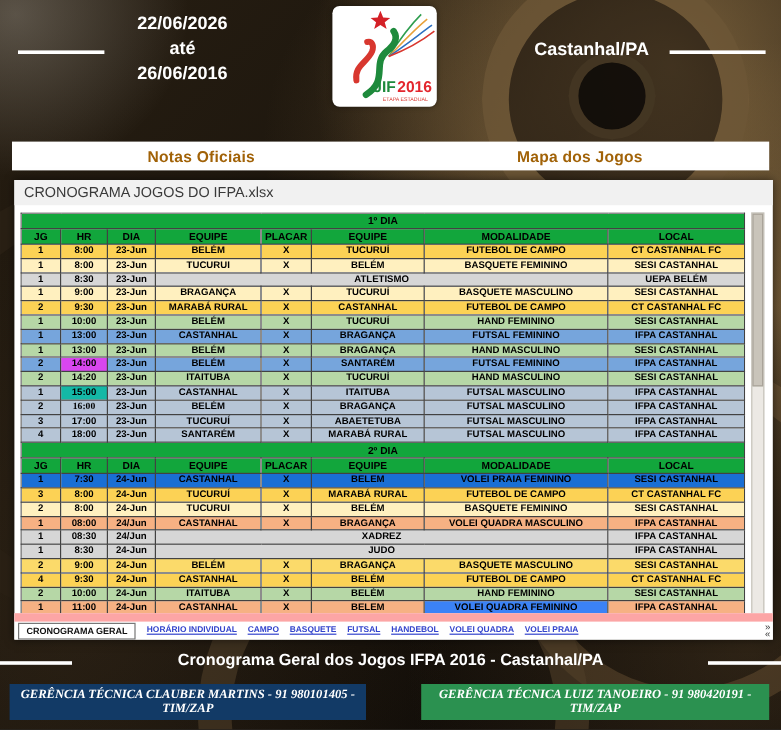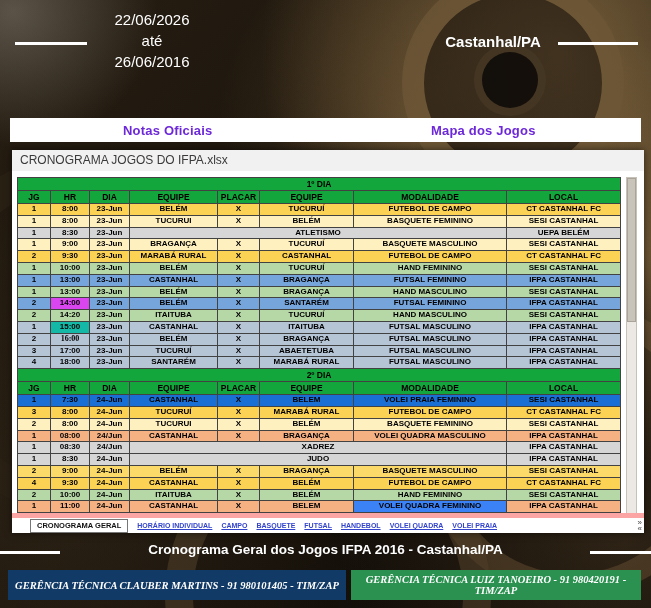--- a/index.html
+++ b/index.html
@@ -15,72 +15,86 @@
       radial-gradient(circle at 10% 85%, rgba(86,66,42,.25), transparent 40%),
       linear-gradient(135deg,#271e12,#0c0906);}
   .gear{position:absolute;border-radius:50%;}
   #gear1{left:402px;top:-28px;width:178px;height:178px;border:22px solid rgba(170,138,86,.45);background:rgba(18,13,9,.55);}
   #gear1 i{position:absolute;left:50px;top:50px;width:56px;height:56px;border-radius:50%;background:rgba(10,8,6,.8);border:8px solid rgba(140,112,70,.4);display:block;}
   #gear2{left:-90px;top:150px;width:310px;height:310px;border:30px solid rgba(42,33,21,.85);}
   #gear3{right:-70px;top:300px;width:250px;height:250px;border:24px solid rgba(128,100,62,.35);}
   #gear4{left:165px;bottom:-150px;width:270px;height:270px;border:28px solid rgba(78,62,40,.6);}
 
   
-  #header-date{position:absolute;left:82px;top:9px;width:140px;text-align:center;color:#fff;font-weight:normal;font-size:15px;line-height:21px;z-index:2;}
+  #header-date{position:absolute;left:82px;top:9px;width:140px;text-align:center;color:#fff;font-weight:bold;font-size:15px;line-height:21px;z-index:2;}
   .hline{position:absolute;height:3px;background:#fff;z-index:2;}
   #hline-left{left:15px;top:42px;width:72px;}
   #hline-right{left:558px;top:42px;width:80px;}
   #header-location{position:absolute;left:428px;top:33px;width:130px;text-align:center;color:#fff;font-weight:bold;font-size:15px;z-index:2;}
   #logo{position:absolute;left:277px;top:5px;width:87px;height:84px;background:#fff;border-radius:6px;z-index:2;box-shadow:0 0 4px rgba(0,0,0,.4);}
 
   
   #nav{position:absolute;left:10px;top:118px;width:631px;height:24px;background:#fff;display:flex;align-items:center;z-index:2;}
-  .nav-item{flex:1;text-align:center;font-size:13px;font-weight:bold;color:#6d28d9;letter-spacing:.2px;cursor:pointer;}
+  .nav-item{flex:1;text-align:center;font-size:13px;font-weight:bold;color:#a16207;letter-spacing:.2px;cursor:pointer;}
   .nav-item.active{color:#4a4038;}
 
   
   #panel{position:absolute;left:12px;top:150px;width:632px;height:383px;background:#fff;z-index:2;box-shadow:0 0 7px rgba(0,0,0,.55);}
   #sheet-titlebar{position:absolute;left:0;top:0;right:0;height:21px;background:#f1f1f1;color:#3a3a3a;font-size:12px;line-height:21px;padding-left:8px;box-sizing:border-box;}
   #table-wrap{position:absolute;left:5px;top:27px;width:604px;bottom:15px;overflow:hidden;}
   table{border-collapse:collapse;width:603px;table-layout:fixed;font-size:8px;font-weight:bold;color:#000;}
   td,th{border:1px solid #424242;height:10.8px;line-height:10.8px;padding:0;text-align:center;white-space:nowrap;overflow:hidden;}
   th,.band td{height:12px;line-height:12px;font-size:8.5px;}
   #vscroll{position:absolute;right:7px;top:27px;width:11px;bottom:16px;background:#ece9e4;border:1px solid #c6c2ba;box-sizing:border-box;}
   #vscroll-thumb{position:absolute;left:0;right:0;top:0;height:42%;background:#c9c4ba;border:1px solid #a9a399;}
-  #tabbar{position:absolute;left:0;right:0;bottom:0;height:15px;background:#fff;border-top:5px solid #fca5a5;display:flex;align-items:center;gap:9px;padding-left:18px;z-index:3;}
+  #tabbar{position:absolute;left:0;right:0;bottom:0;height:15px;background:#fff;border-top:7px solid #fca5a5;display:flex;align-items:center;gap:9px;padding-left:3px;z-index:3;}
   #tab-active{font-size:7.5px;font-weight:bold;color:#111;border:1px solid #777;background:#fff;padding:0 6px;height:12px;line-height:12px;cursor:pointer;}
   #tab-links{display:flex;gap:9px;align-items:center;}
   .tab-link{font-size:7px;font-weight:bold;color:#3344cc;text-decoration:underline;cursor:pointer;}
   #sheet-arrows{position:absolute;right:2px;bottom:1px;z-index:4;color:#444;font-size:8px;line-height:6px;text-align:center;}
 
   
   #footer-caption{position:absolute;left:0;right:0;top:542px;text-align:center;color:#fff;font-size:13.5px;font-weight:bold;z-index:2;}
   #fline-left{left:0;top:551px;width:60px;}
   #fline-right{left:590px;top:551px;width:61px;}
   .contact-bar{position:absolute;top:570px;height:30px;color:#fff;display:flex;align-items:center;justify-content:center;text-align:center;
     font-family:"Liberation Serif",serif;font-style:italic;font-weight:bold;font-size:10.5px;z-index:2;}
-  #contact-left{left:8px;width:338px;background:#123a66;text-align:right;}
+  #contact-left{left:8px;width:297px;background:#123a66;}
   #contact-right{left:351px;width:290px;background:#2b9150;}
 </style>
 </head>
 <body>
 
 <div id="stage">
   <div class="gear" id="gear1">
       <i></i>
     </div>
   <div class="gear" id="gear2"></div>
   <div class="gear" id="gear3"></div>
   <div class="gear" id="gear4"></div>
 
   <div class="hline" id="hline-left"></div>
   <div id="header-date">
     <div>22/06/2026</div>
     <div>até</div>
     <div>26/06/2016</div>
+  </div>
+  <div id="logo">
+    <svg width="87" height="84" viewBox="0 0 87 84">
+      <polygon fill="#d42027" points="40,4 42.3,9.6 48.2,9.9 43.6,13.6 45.2,19.2 40,15.9 34.8,19.2 36.4,13.6 31.8,9.9 37.7,9.6"></polygon>
+      <path d="M47,42 C56,28 64,17 74,7" stroke="#2e9e4f" stroke-width="1.3" fill="none"></path>
+      <path d="M47,42 C59,30 69,19 79,11" stroke="#e8a13a" stroke-width="1.3" fill="none"></path>
+      <path d="M47,42 C61,33 73,23 83,16" stroke="#2d6fc0" stroke-width="1.3" fill="none"></path>
+      <path d="M47,42 C63,36 76,28 85,21" stroke="#d8372f" stroke-width="1.3" fill="none"></path>
+      <path d="M20,62 C18,50 29,47 33,38 C35,33 33,29 29,30" stroke="#d8372f" stroke-width="5" fill="none" stroke-linecap="round"></path>
+      <path d="M28,74 C47,62 33,48 45,38 C52,32 55,27 51,21" stroke="#1e8a3c" stroke-width="5.5" fill="none" stroke-linecap="round"></path>
+      <text x="34" y="72" font-family="Liberation Sans, sans-serif" font-size="13" font-weight="bold" fill="#1e8a3c">JIF</text>
+      <text x="54" y="72" font-family="Liberation Sans, sans-serif" font-size="13" font-weight="bold" fill="#e3262d">2016</text>
+      <text x="42" y="79" font-family="Liberation Sans, sans-serif" font-size="4.4" fill="#d8372f">ETAPA ESTADUAL</text>
+    </svg>
   </div>
   <div id="header-location">Castanhal/PA</div>
   <div class="hline" id="hline-right"></div>
 
   <div id="nav">
       <div class="nav-item">Notas Oficiais</div>
       <div class="nav-item">Mapa dos Jogos</div>
     </div>
 
   <div id="panel">

